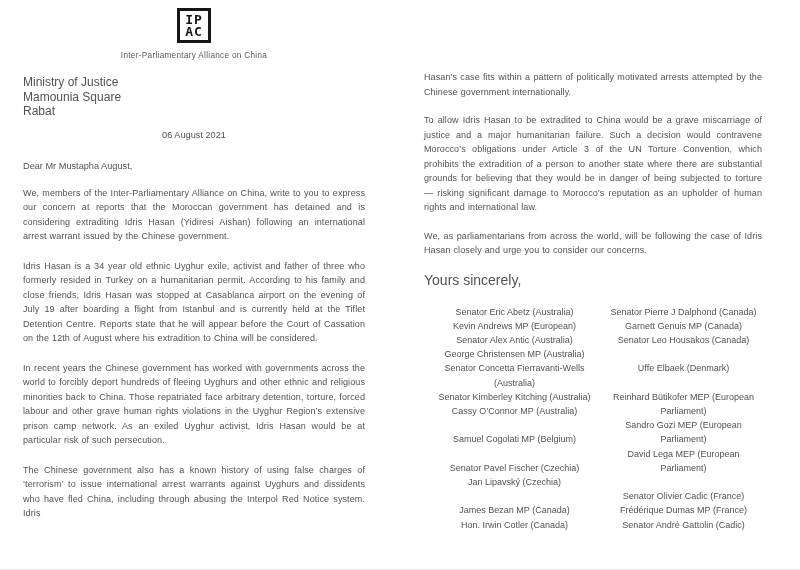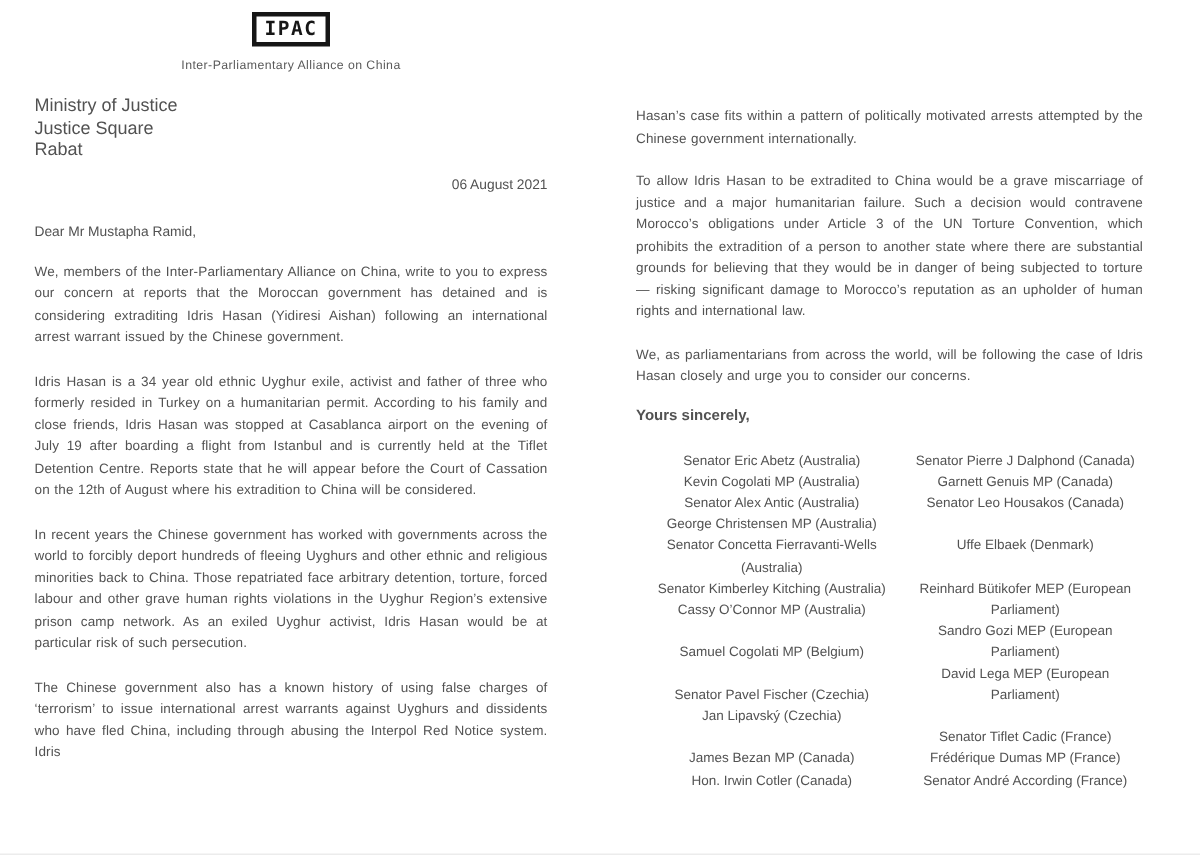--- a/index.html
+++ b/index.html
@@ -19,54 +19,54 @@
     content: "";
     position: absolute; left: 0; right: 0; bottom: 0;
     height: 1px; background: #ececec;
   }
   .col { flex: none; }
   .col-left  { width: 342px; margin-left: 23px; padding-top: 8px; }
   .col-right { width: 338px; margin-left: 59px; padding-top: 70px; }
 
   .logo-wrap { text-align: center; }
   .logo-box {
-    display: inline-flex; flex-direction: row; align-items: center; justify-content: center;
+    display: inline-flex; flex-direction: column; align-items: center; justify-content: center;
     border: 3px solid #161616;
     padding: 3px 5px 2px 5px;
     min-width: 30px;
     color: #161616;
     font-family: "DejaVu Sans Mono", "Liberation Mono", monospace;
     font-weight: 700;
     font-size: 13px;
     line-height: 12px;
     letter-spacing: 1px;
   }
   .logo-caption {
     margin-top: 8px;
     font-size: 8.2px;
     letter-spacing: 0.3px;
     color: #5a5a5a;
   }
 
   .address { margin-top: 15px; font-size: 12px; line-height: 14.5px; color: #525252; }
-  .date-line { margin-top: 11px; text-align: right; font-size: 9.2px; color: #525252; }
+  .date-line { margin-top: 11px; text-align: center; font-size: 9.2px; color: #525252; }
   .salutation { margin-top: 21px; margin-bottom: 15px; font-size: 9.2px; color: #525252; }
 
   .para {
     font-size: 9px;
     line-height: 14.5px;
     letter-spacing: 0.1px;
     word-spacing: 0.4px;
     text-align: justify;
     color: #525252;
     margin-bottom: 15px;
   }
   .col-right .para { margin-bottom: 14px; }
 
-  .closing { margin-top: 8px; margin-bottom: 17px; font-size: 10px; color: #525252; font-weight: bold; }
+  .closing { margin-top: 8px; margin-bottom: 17px; font-size: 14px; color: #525252; }
 
   .sig-row { display: flex; }
   .sig-col { font-size: 9px; line-height: 14.2px; color: #525252; }
   .sig-col-left { width: 181px; flex: none; }
   .sig-col-right { flex: 1; }
   .sig-line { white-space: nowrap; text-align: center; }
 </style>
 </head>
 <body>
 
@@ -77,47 +77,47 @@
     <div class="logo-wrap">
       <div class="logo-box">
         <span>IP</span>
         <span>AC</span>
       </div>
       <div class="logo-caption">Inter-Parliamentary Alliance on China</div>
     </div>
 
     <div class="address">
       <div>Ministry of Justice</div>
-      <div>Justice Square</div>
+      <div>Mamounia Square</div>
       <div>Rabat</div>
     </div>
 
     <div class="date-line">06 August 2021</div>
 
-    <div class="salutation">Dear Mr Mustapha Ramid,</div>
+    <div class="salutation">Dear Mr Mustapha August,</div>
 
     <p class="para">We, members of the Inter-Parliamentary Alliance on China, write to you to express our concern at reports that the Moroccan government has detained and is considering extraditing Idris Hasan (Yidiresi Aishan) following an international arrest warrant issued by the Chinese government.</p>
     <p class="para">Idris Hasan is a 34 year old ethnic Uyghur exile, activist and father of three who formerly resided in Turkey on a humanitarian permit. According to his family and close friends, Idris Hasan was stopped at Casablanca airport on the evening of July 19 after boarding a flight from Istanbul and is currently held at the Tiflet Detention Centre. Reports state that he will appear before the Court of Cassation on the 12th of August where his extradition to China will be considered.</p>
     <p class="para">In recent years the Chinese government has worked with governments across the world to forcibly deport hundreds of fleeing Uyghurs and other ethnic and religious minorities back to China. Those repatriated face arbitrary detention, torture, forced labour and other grave human rights violations in the Uyghur Region’s extensive prison camp network. As an exiled Uyghur activist, Idris Hasan would be at particular risk of such persecution.</p>
     <p class="para">The Chinese government also has a known history of using false charges of ‘terrorism’ to issue international arrest warrants against Uyghurs and dissidents who have fled China, including through abusing the Interpol Red Notice system. Idris</p>
 
   </div>
 
   <div class="col col-right">
 
     <p class="para">Hasan’s case fits within a pattern of politically motivated arrests attempted by the Chinese government internationally.</p>
     <p class="para">To allow Idris Hasan to be extradited to China would be a grave miscarriage of justice and a major humanitarian failure. Such a decision would contravene Morocco’s obligations under Article 3 of the UN Torture Convention, which prohibits the extradition of a person to another state where there are substantial grounds for believing that they would be in danger of being subjected to torture — risking significant damage to Morocco’s reputation as an upholder of human rights and international law.</p>
     <p class="para">We, as parliamentarians from across the world, will be following the case of Idris Hasan closely and urge you to consider our concerns.</p>
 
     <div class="closing">Yours sincerely,</div>
 
     <div class="sig-row">
       <div class="sig-col sig-col-left">
           <div class="sig-line">Senator Eric Abetz (Australia)</div>
-          <div class="sig-line">Kevin Cogolati MP (Australia)</div>
+          <div class="sig-line">Kevin Andrews MP (European)</div>
           <div class="sig-line">Senator Alex Antic (Australia)</div>
           <div class="sig-line">George Christensen MP (Australia)</div>
           <div class="sig-line">Senator Concetta Fierravanti-Wells</div>
           <div class="sig-line">(Australia)</div>
           <div class="sig-line">Senator Kimberley Kitching (Australia)</div>
           <div class="sig-line">Cassy O’Connor MP (Australia)</div>
           <div class="sig-line">&nbsp;</div>
           <div class="sig-line">Samuel Cogolati MP (Belgium)</div>
           <div class="sig-line">&nbsp;</div>
           <div class="sig-line">Senator Pavel Fischer (Czechia)</div>
@@ -133,21 +133,21 @@
           <div class="sig-line">&nbsp;</div>
           <div class="sig-line">Uffe Elbaek (Denmark)</div>
           <div class="sig-line">&nbsp;</div>
           <div class="sig-line">Reinhard Bütikofer MEP (European</div>
           <div class="sig-line">Parliament)</div>
           <div class="sig-line">Sandro Gozi MEP (European</div>
           <div class="sig-line">Parliament)</div>
           <div class="sig-line">David Lega MEP (European</div>
           <div class="sig-line">Parliament)</div>
           <div class="sig-line">&nbsp;</div>
-          <div class="sig-line">Senator Tiflet Cadic (France)</div>
+          <div class="sig-line">Senator Olivier Cadic (France)</div>
           <div class="sig-line">Frédérique Dumas MP (France)</div>
-          <div class="sig-line">Senator André According (France)</div>
+          <div class="sig-line">Senator André Gattolin (Cadic)</div>
         </div>
     </div>
 
   </div>
 
 </div>
 
 </body></html>

